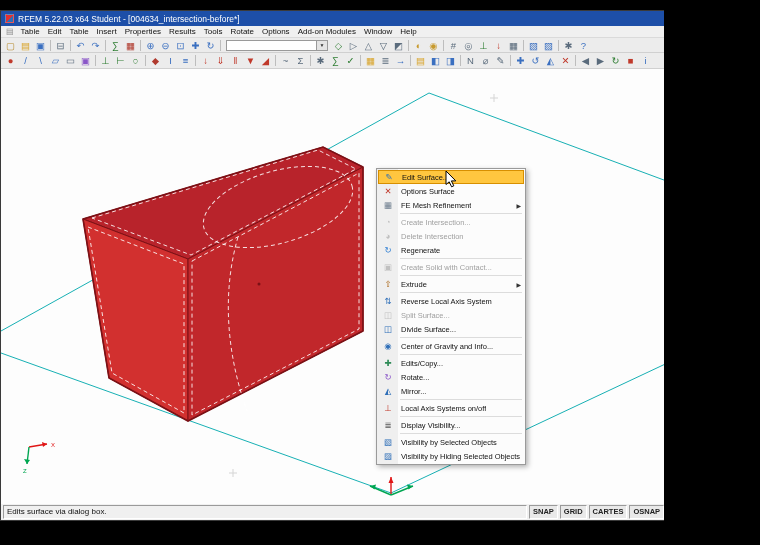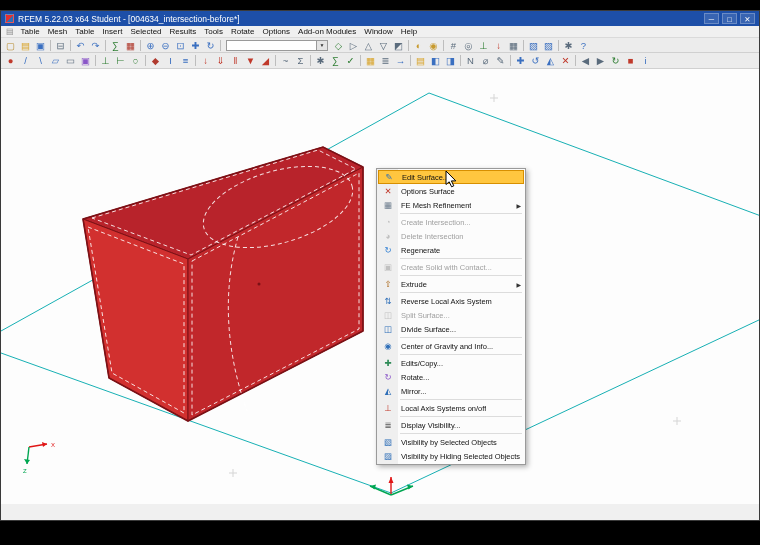--- a/index.html
+++ b/index.html
@@ -3,21 +3,21 @@
 <meta charset="utf-8">
 <style>
   :root{
     --titlebar:#1d4fa8; --titlebar_text:#ffffff; --menu_bg:#f0f0f0; --toolbar_bg:#ececec;
     --viewport_bg:#fdfdfd; --face_top:#b8232b; --face_left:#d2302f; --face_right:#c1272b;
     --edge:#7c1116; --selection_dash:#ffffff; --guide:#17b0b4; --highlight:#ffc63f;
     --axis_red:#e01616; --axis_green:#00a651; --status_bg:#f0f0f0;
   }
   *{margin:0;padding:0;box-sizing:border-box}
   body{background:#000;font-family:"Liberation Sans",sans-serif}
-  .screen{position:relative;width:760px;height:545px;background:#000;overflow:hidden}
+  .screen{position:relative;width:664px;height:545px;background:#000;overflow:hidden}
   .app{position:absolute;top:10px;left:0;width:760px;height:511px;background:var(--menu_bg);display:flex;flex-direction:column;border:1px solid #3a3a3a}
   .titlebar{height:15px;background:var(--titlebar);color:var(--titlebar_text);display:flex;align-items:center;font-size:8.5px;padding:0 4px;gap:4px;flex:0 0 auto}
   .app-ico{width:9px;height:9px;background:linear-gradient(135deg,#e03030 55%,#2f6fb8 55%);border:1px solid #fff3;flex:0 0 auto}
   .win-controls{margin-left:auto;display:flex;gap:3px}
   .win-btn{width:15px;height:11px;font-size:7.5px;line-height:11px;text-align:center;color:#fff;background:rgba(255,255,255,.12);border:1px solid rgba(255,255,255,.25)}
   .menubar{height:12px;background:var(--menu_bg);display:flex;align-items:center;font-size:8px;color:#111;padding:0 2px;border-bottom:1px solid #dadada;flex:0 0 auto}
   .doc-ico{font-size:8px;color:#888;padding:0 3px}
   .menu-item{padding:0 4px;white-space:nowrap}
   .toolbar{display:flex;align-items:center;background:var(--toolbar_bg);border-bottom:1px solid #d0d0d0;padding:0 2px;flex:0 0 auto;overflow:hidden}
   .toolbar.one{height:15px}
@@ -67,24 +67,24 @@
       <span class="win-controls">
         <span class="win-btn">─</span>
         <span class="win-btn">□</span>
         <span class="win-btn">✕</span>
       </span>
     </div>
 
     <div class="menubar">
       <span class="doc-ico">▤</span>
     <span class="menu-item">Table</span>
-        <span class="menu-item">Mesh</span>
+        <span class="menu-item">Edit</span>
         <span class="menu-item">Table</span>
         <span class="menu-item">Insert</span>
-        <span class="menu-item">Selected</span>
+        <span class="menu-item">Properties</span>
         <span class="menu-item">Results</span>
         <span class="menu-item">Tools</span>
         <span class="menu-item">Rotate</span>
         <span class="menu-item">Options</span>
         <span class="menu-item">Add-on Modules</span>
         <span class="menu-item">Window</span>
         <span class="menu-item">Help</span>
       </div>
 
     <div class="toolbar one">
@@ -320,17 +320,26 @@
             <span class="ctx-label">Visibility by Hiding Selected Objects</span>
           </div>
         </div>
 
       <svg class="cursor" width="13" height="18">
         <path d="M1,1 L1,14.5 L4.2,11.8 L6.6,16.8 L8.8,15.8 L6.4,10.9 L10.8,10.9 Z" fill="#ffffff" stroke="#000000" stroke-width="1"></path>
       </svg>
     </div>
 
     <div class="statusbar">
+      <span class="status-msg">Edits surface via dialog box.</span>
+      <span style="display:flex;gap:2px">
+          <span class="status-toggle">SNAP</span>
+          <span class="status-toggle">GRID</span>
+          <span class="status-toggle">CARTES</span>
+          <span class="status-toggle">OSNAP</span>
+          <span class="status-toggle">GLINES</span>
+          <span class="status-toggle inactive">DXF</span>
+        </span>
       <span class="status-fill"></span>
     </div>
 
   </div>
 </div>
 
 </body></html>

